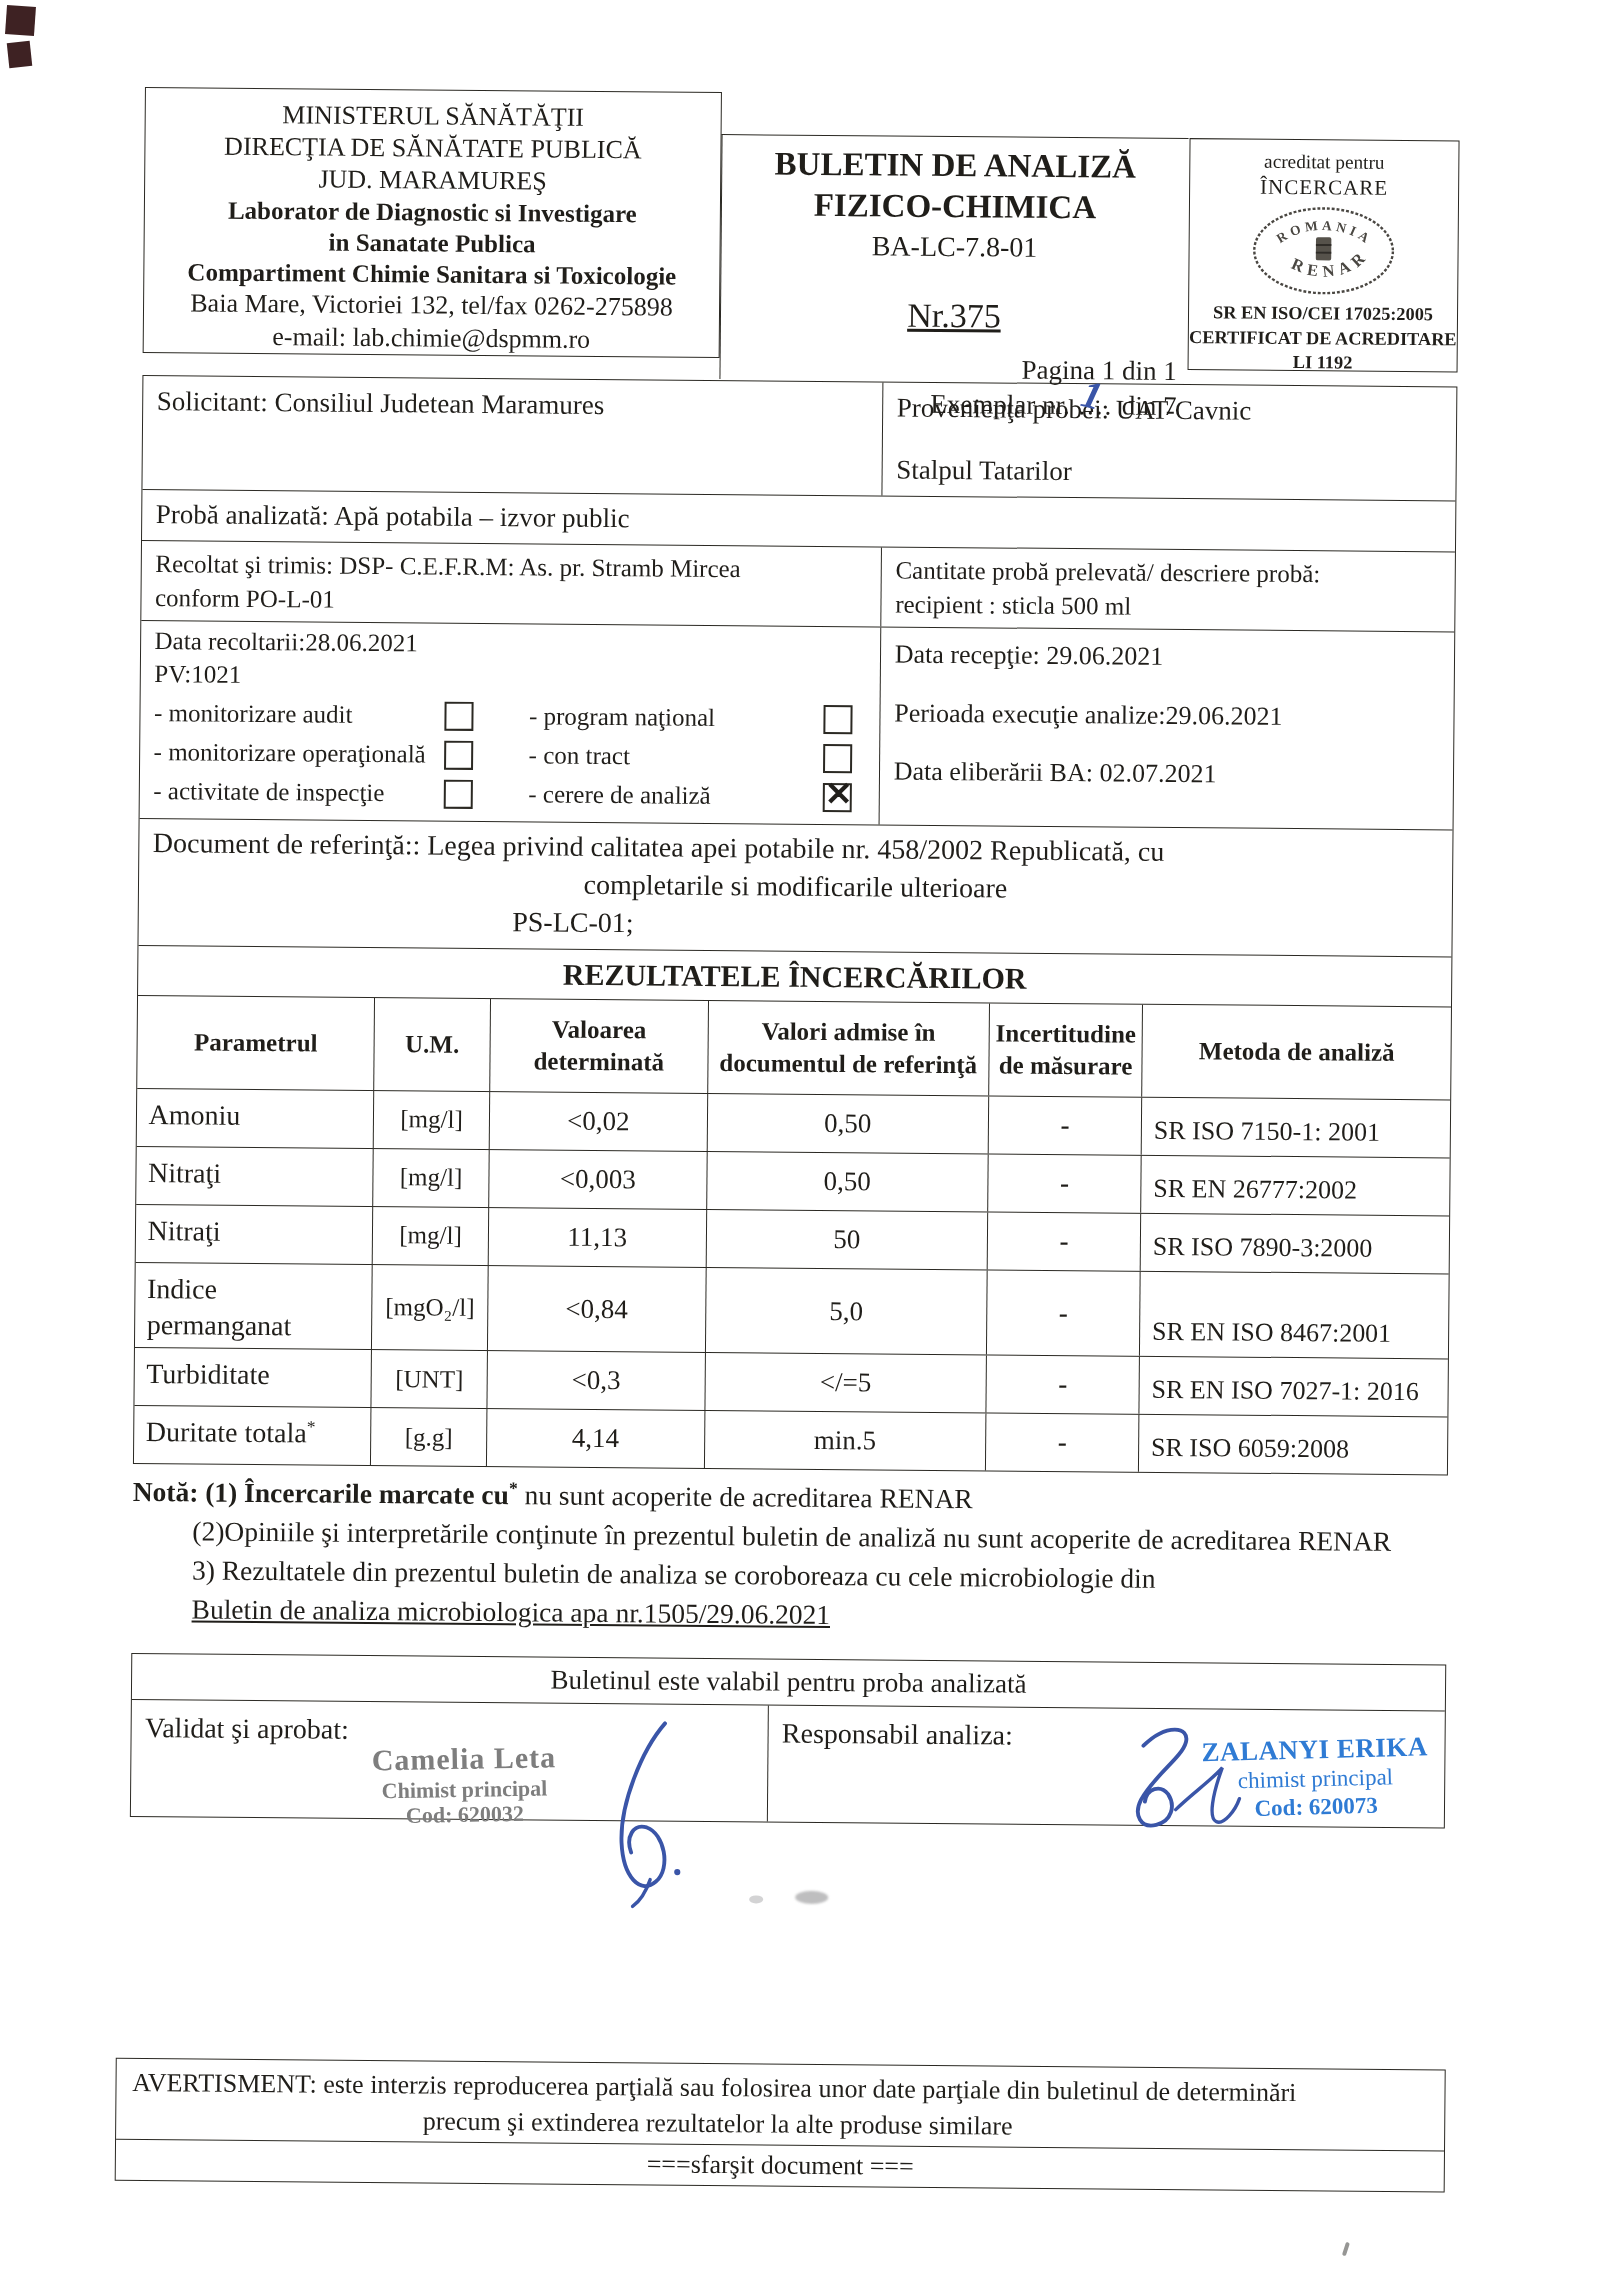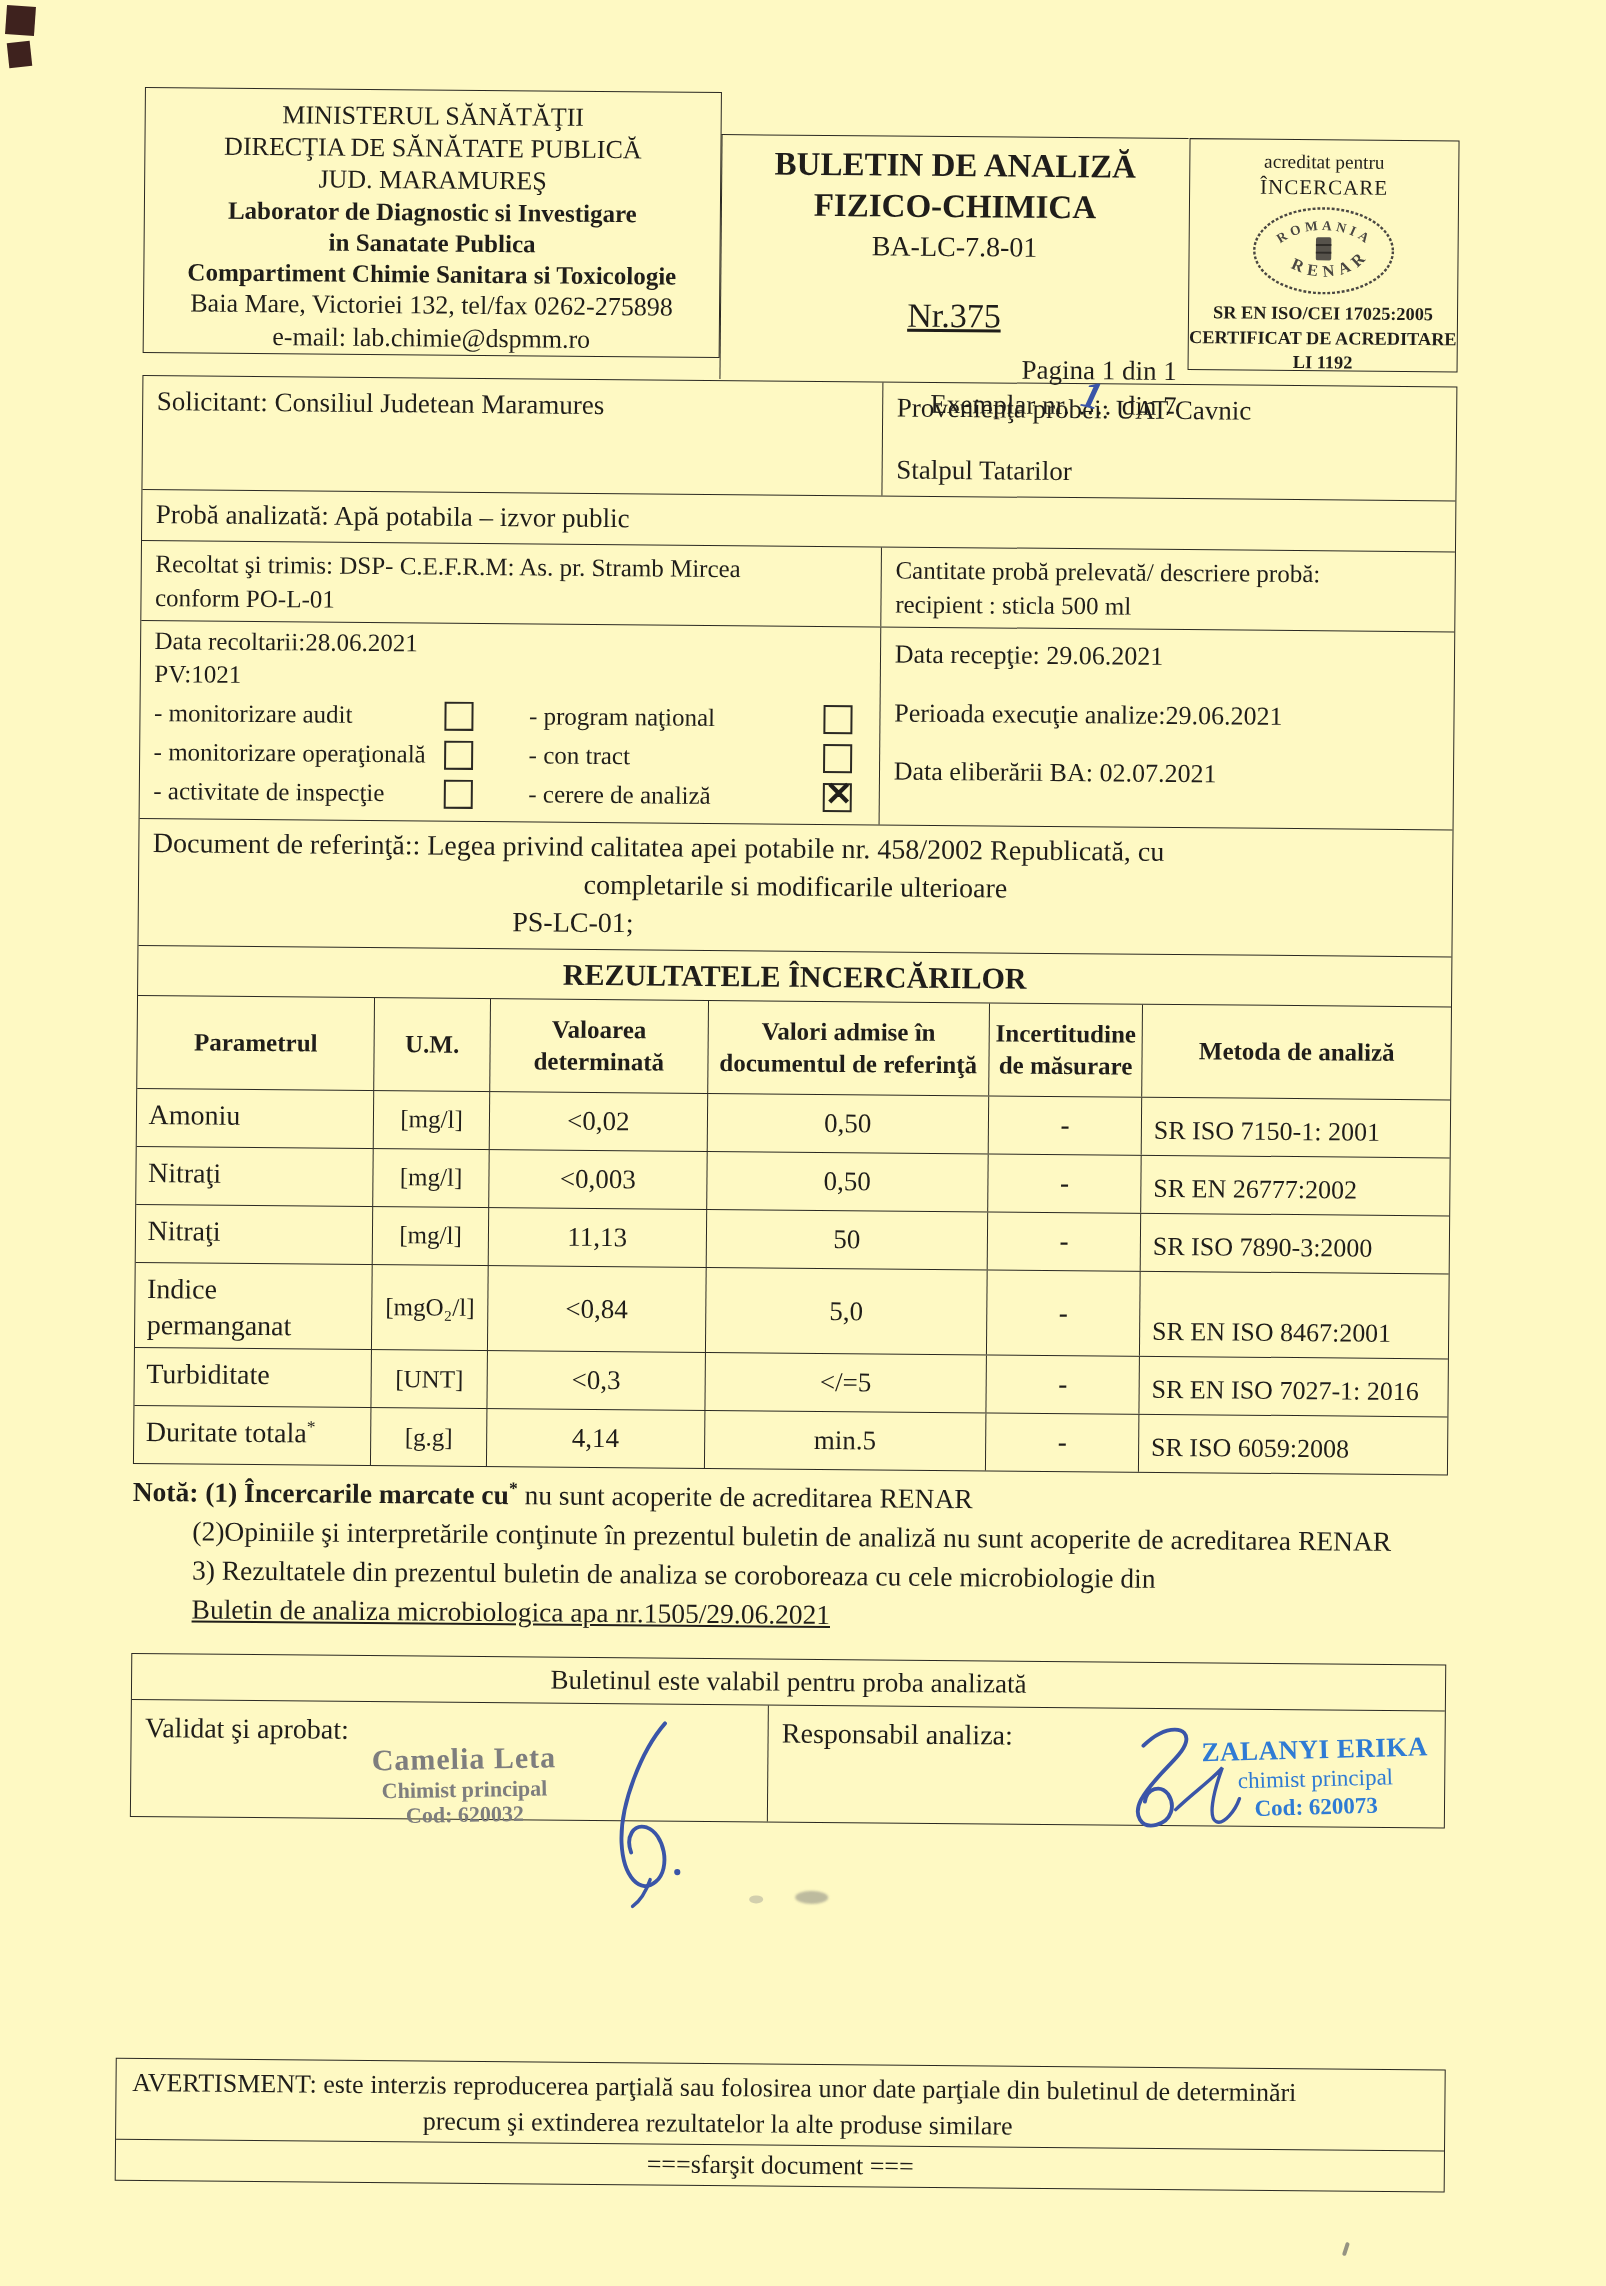--- a/index.html
+++ b/index.html
@@ -5,21 +5,21 @@
   * { box-sizing: border-box; margin: 0; padding: 0; }
   html,body { width:1607px; height:2286px; }
   body{
     font-family:"Liberation Serif", serif;
     background:#e8e6e0;
     position:relative;
     overflow:hidden;
   }
   .page{
     position:absolute; inset:0;
-    background:#fef9c3;
+    background:#ffffff;
   }
   .corner-mark{ position:absolute; background:#2e0f10; opacity:.92; }
   .cm1{ left:5.8px; top:5.8px; width:29px; height:29px; transform:rotate(4deg); }
   .cm2{ left:7.7px; top:42px; width:23px; height:25px; transform:rotate(-6deg); }
   .doc{
     position:absolute; left:145px; top:83px; width:1315px;
     transform:rotate(.5deg); transform-origin:0 0;
     color:#201e1a; font-size:26px; line-height:1.3;
   }
 

